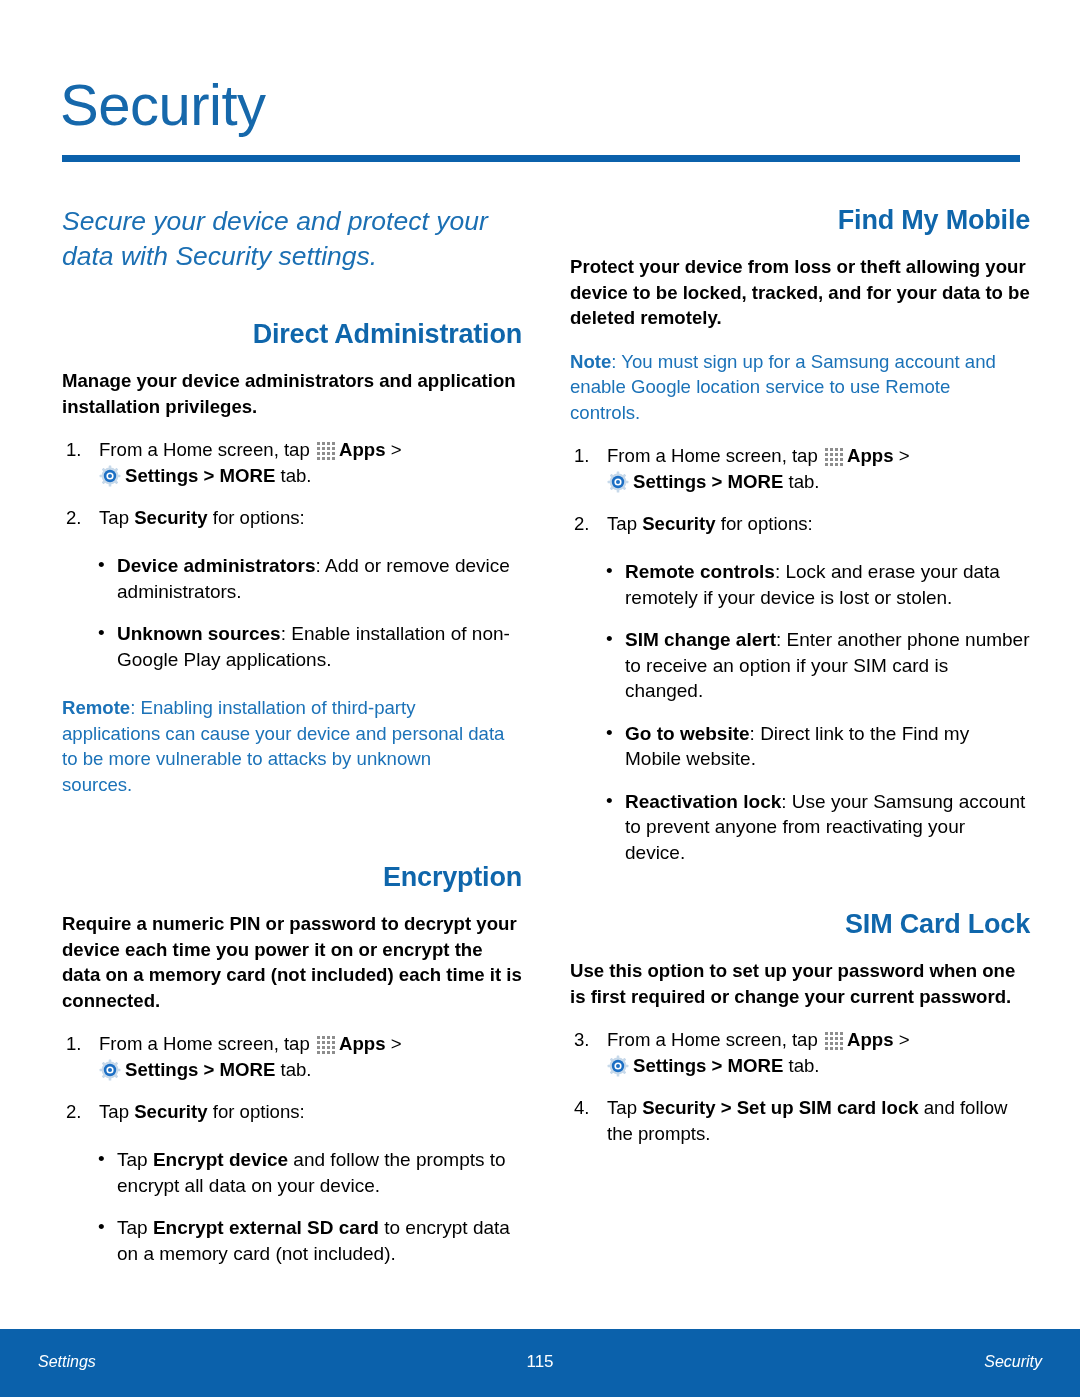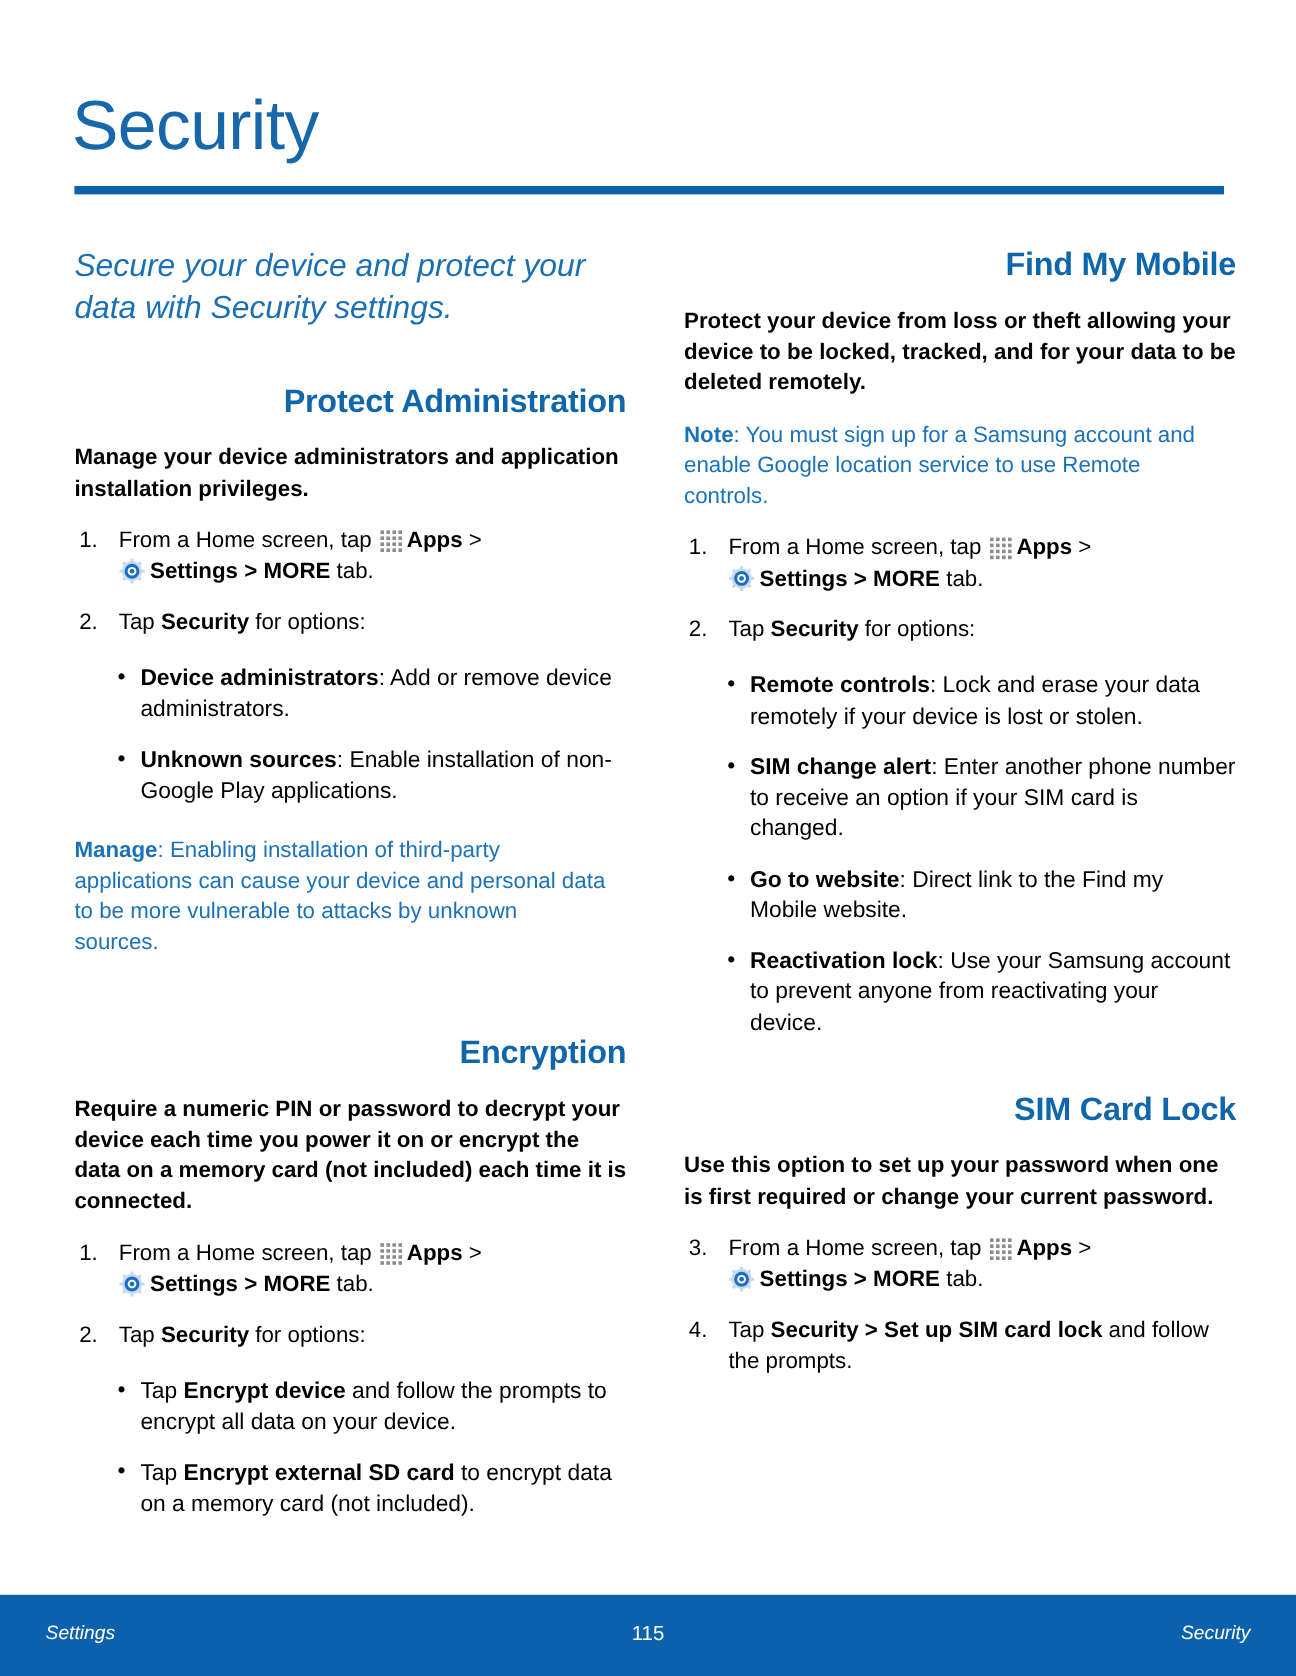--- a/index.html
+++ b/index.html
@@ -200,21 +200,21 @@
 
 <div class="page">
 
   <div class="page-title">Security</div>
   <div class="title-rule"></div>
 
   <div class="col col-left">
 
     <p class="lead">Secure your device and protect your data with Security settings.</p>
 
-    <h2 class="h2">Protect Administration</h2>
+    <h2 class="h2">Direct Administration</h2>
     <p class="body">Manage your device administrators and application installation privileges.</p>
 
     <ul class="steps">
       <li class="step">
         <span class="num">1.</span><span>From a Home screen, tap </span><span class="icon-apps"><i style="left:0;top:0"></i><i style="left:5px;top:0"></i><i style="left:10px;top:0"></i><i style="left:15px;top:0"></i><i style="left:0;top:5px"></i><i style="left:5px;top:5px"></i><i style="left:10px;top:5px"></i><i style="left:15px;top:5px"></i><i style="left:0;top:10px"></i><i style="left:5px;top:10px"></i><i style="left:10px;top:10px"></i><i style="left:15px;top:10px"></i><i style="left:0;top:15px"></i><i style="left:5px;top:15px"></i><i style="left:10px;top:15px"></i><i style="left:15px;top:15px"></i></span><b>Apps</b><span> &gt; </span><br>
         <span class="icon-gear">
           <svg width="22" height="22" viewBox="0 0 22 22" aria-hidden="true">
             <g fill="#c7d9ea">
               <circle cx="11" cy="11" r="8.4"></circle>
               <rect x="9.7" y="0.6" width="2.6" height="4.3" rx="0.5"></rect>
@@ -239,21 +239,21 @@
 
     <div class="gap-sm"></div>
 
     <ul class="bullets">
       <li class="bullet"><b>Device administrators</b><span>: Add or remove device administrators.</span></li>
       <li class="bullet"><b>Unknown sources</b><span>: Enable installation of non-Google Play applications.</span></li>
     </ul>
 
     <div class="gap-sm"></div>
 
-    <p class="note"><span class="lbl">Manage</span><span>: Enabling installation of third-party applications can cause your device and personal data to be more vulnerable to attacks by unknown sources.</span></p>
+    <p class="note"><span class="lbl">Remote</span><span>: Enabling installation of third-party applications can cause your device and personal data to be more vulnerable to attacks by unknown sources.</span></p>
 
     <div class="gap-lg"></div>
 
     <h2 class="h2">Encryption</h2>
     <p class="body">Require a numeric PIN or password to decrypt your device each time you power it on or encrypt the data on a memory card (not included) each time it is connected.</p>
 
     <ul class="steps">
       <li class="step">
         <span class="num">1.</span><span>From a Home screen, tap </span><span class="icon-apps"><i style="left:0;top:0"></i><i style="left:5px;top:0"></i><i style="left:10px;top:0"></i><i style="left:15px;top:0"></i><i style="left:0;top:5px"></i><i style="left:5px;top:5px"></i><i style="left:10px;top:5px"></i><i style="left:15px;top:5px"></i><i style="left:0;top:10px"></i><i style="left:5px;top:10px"></i><i style="left:10px;top:10px"></i><i style="left:15px;top:10px"></i><i style="left:0;top:15px"></i><i style="left:5px;top:15px"></i><i style="left:10px;top:15px"></i><i style="left:15px;top:15px"></i></span><b>Apps</b><span> &gt; </span><br>
         <span class="icon-gear">

